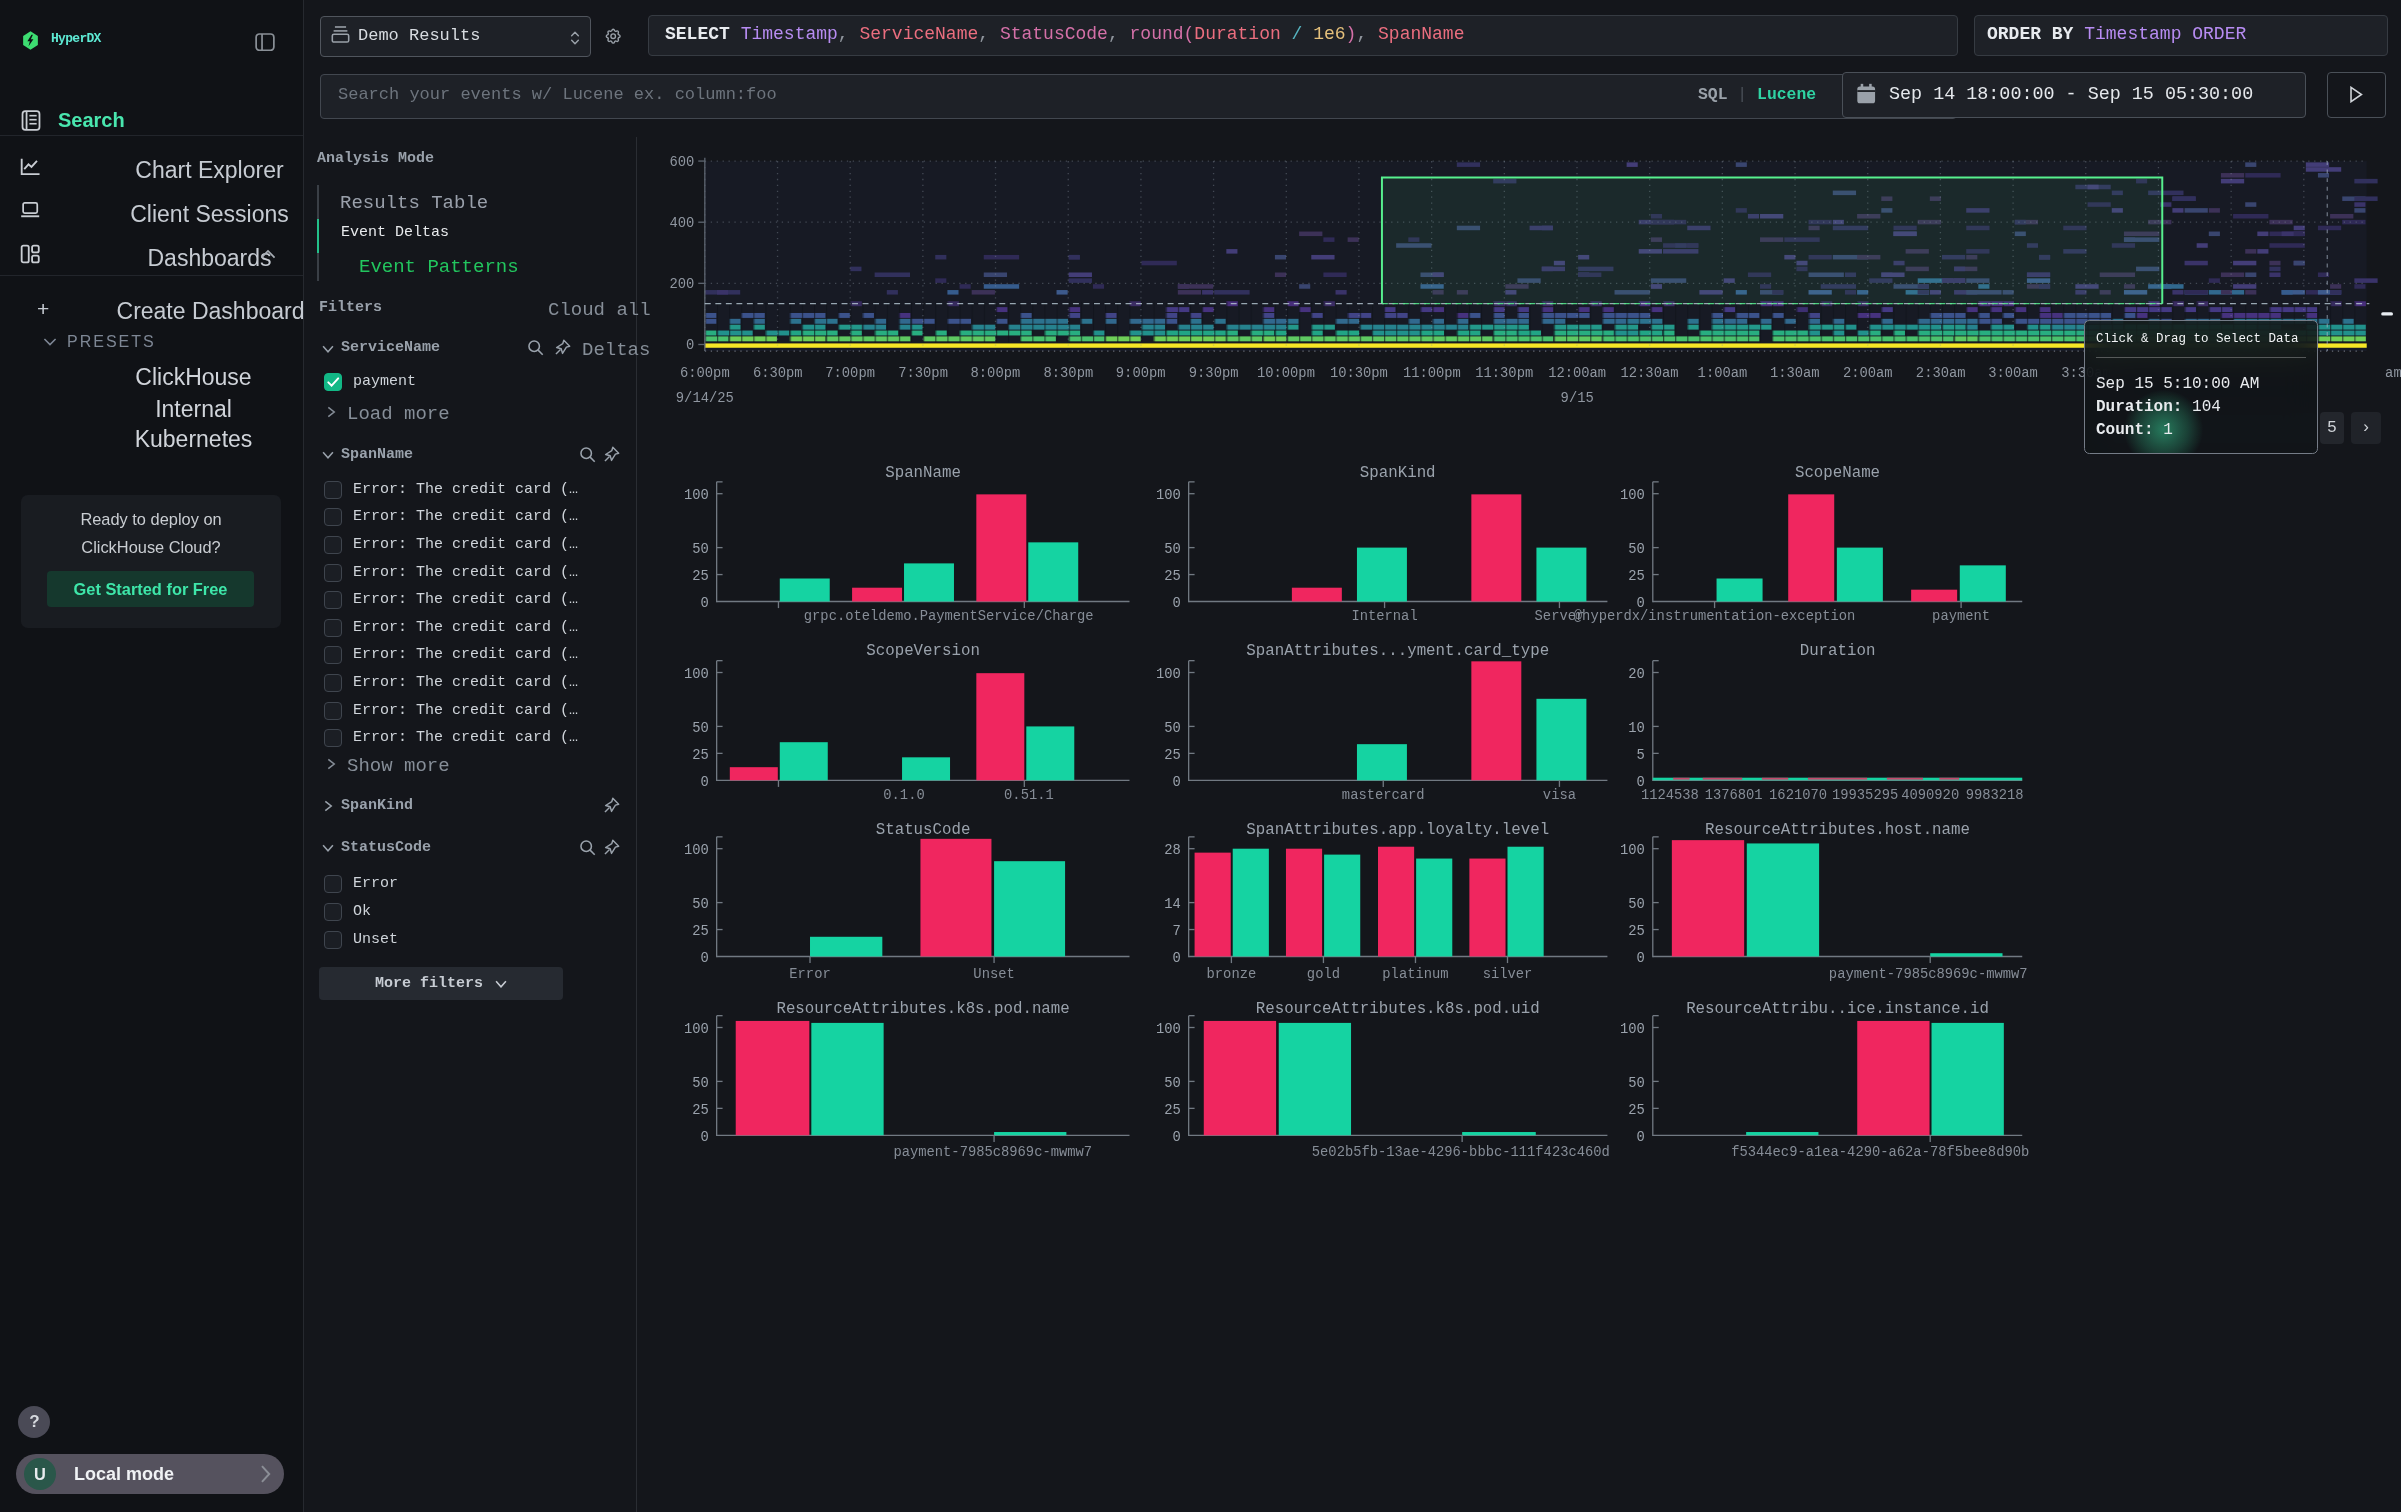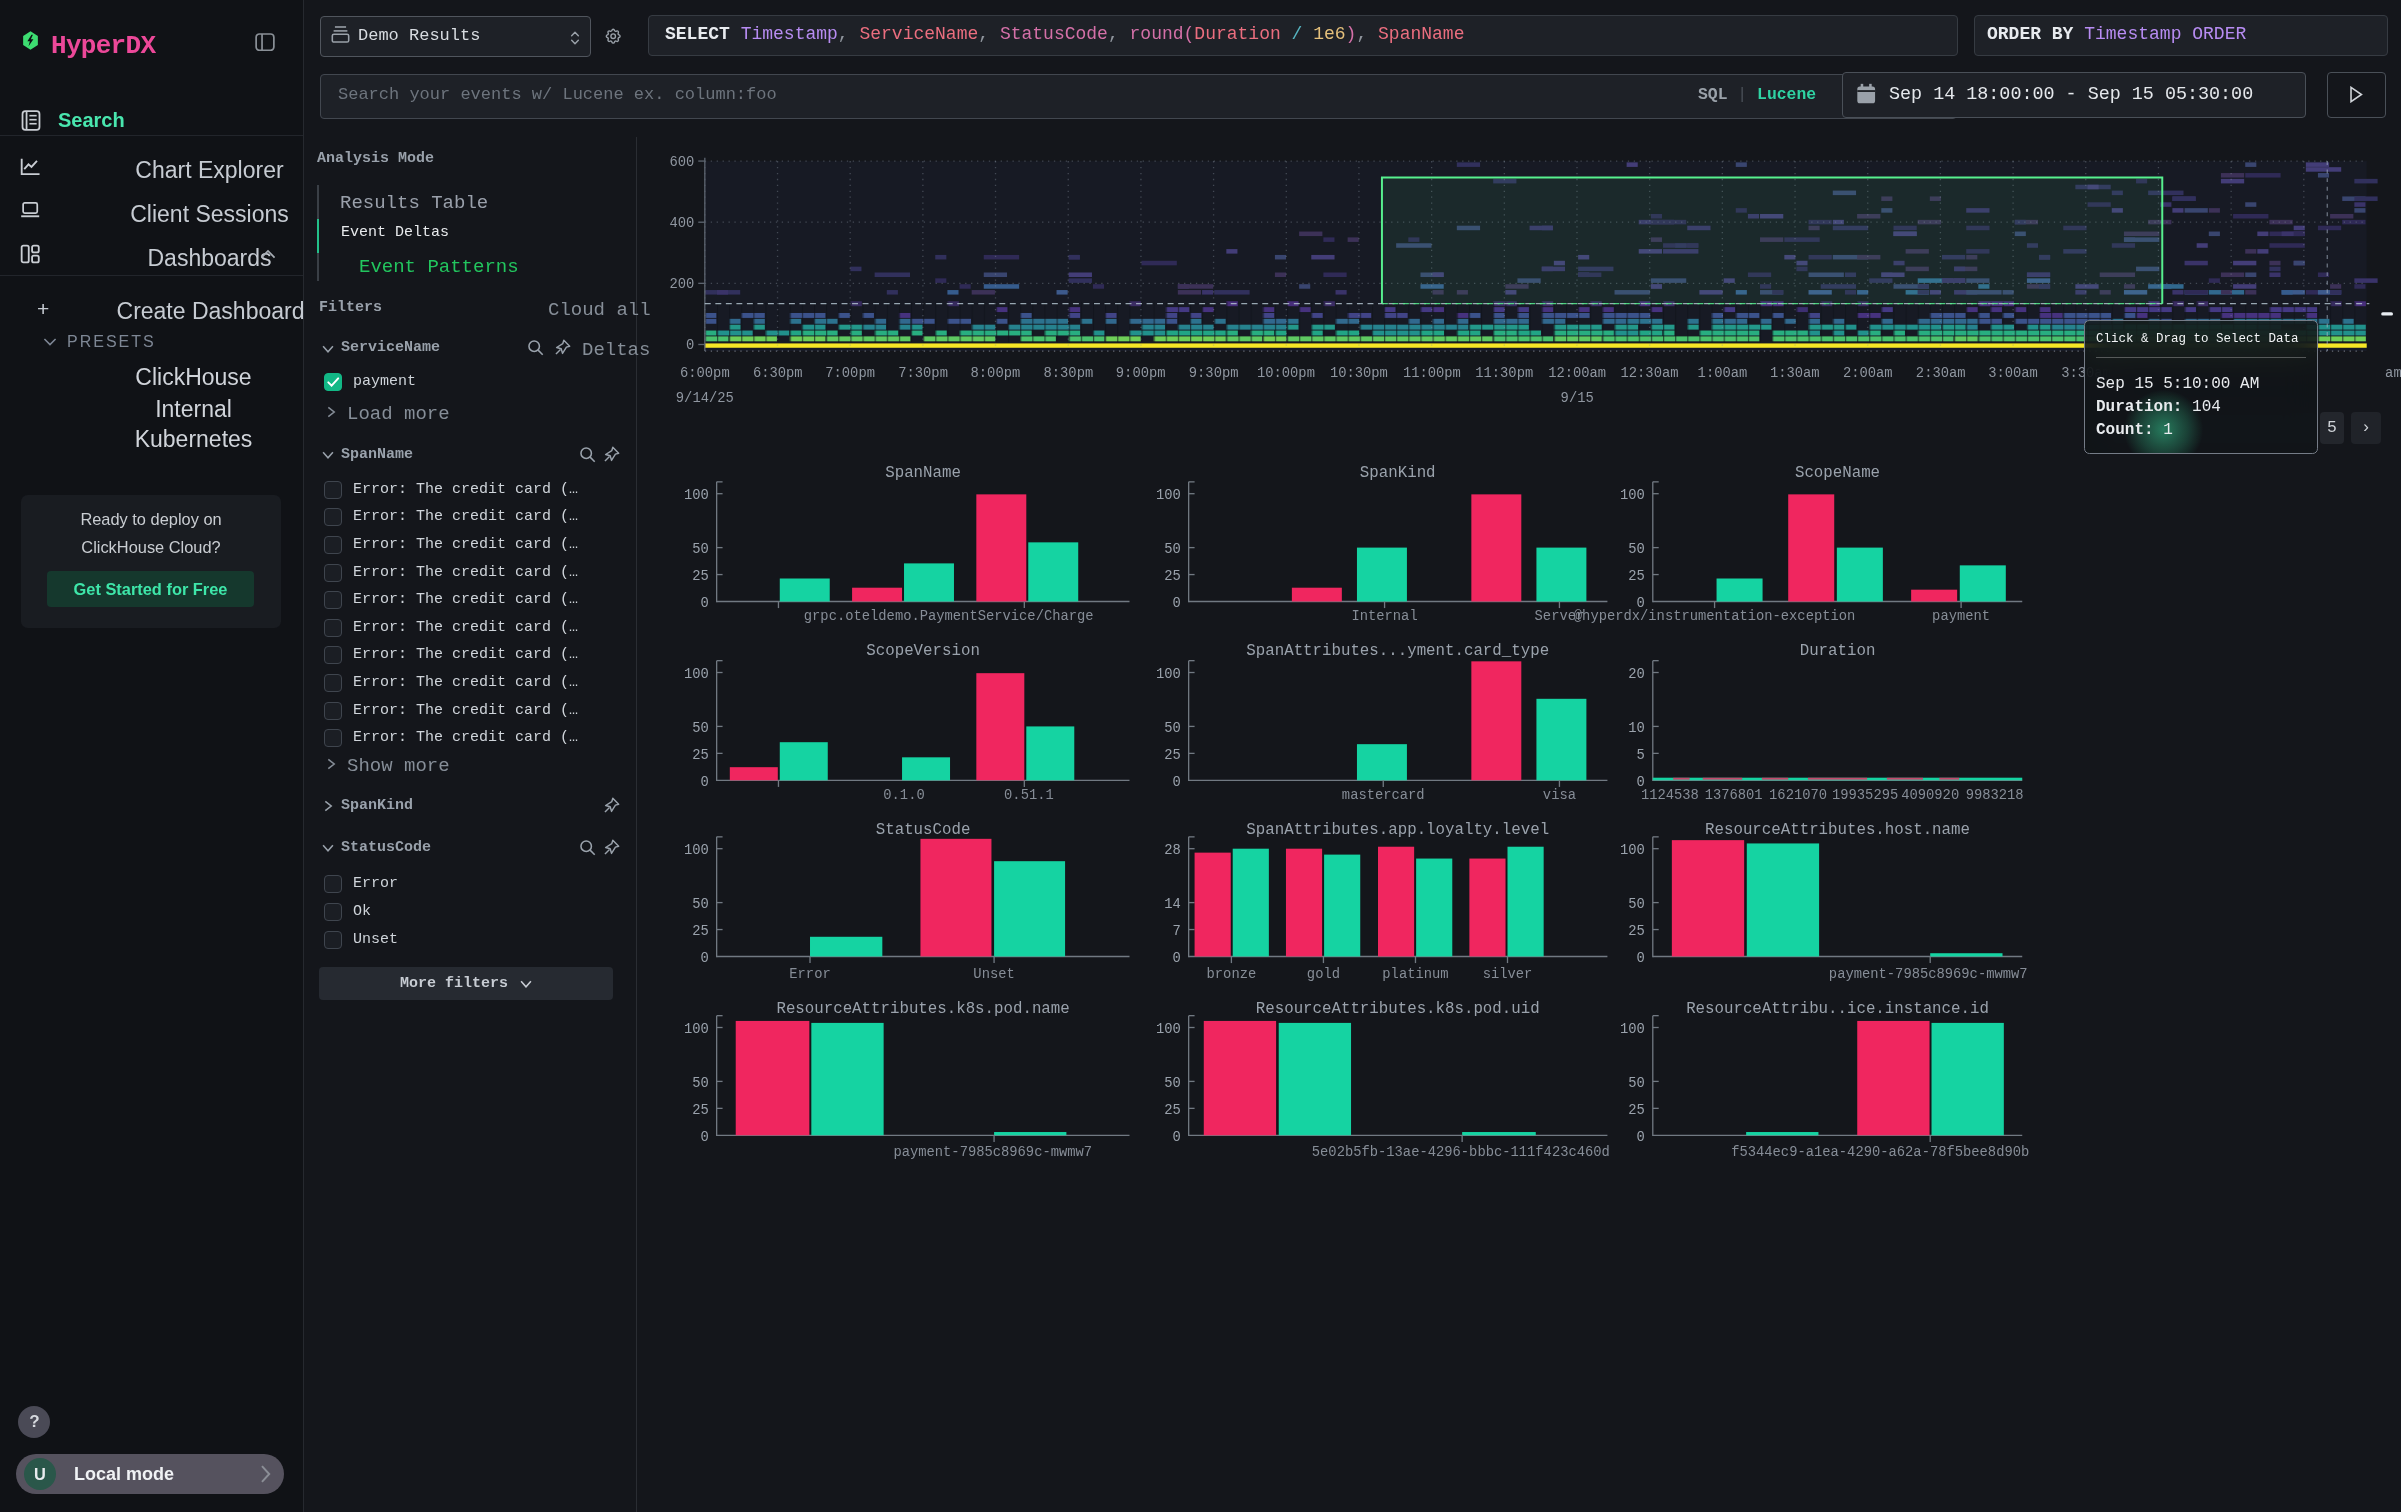--- a/index.html
+++ b/index.html
@@ -28,21 +28,21 @@
 svg.icon { display:block; }
 </style></head>
 <body>
 <div id="page">
 
 <div id="sidebar">
   <svg class="icon abs" style="left:22px;top:31px" width="17" height="19" viewBox="0 0 24 26">
     <path d="M12 0 L22.4 6.5 V19.5 L12 26 L1.6 19.5 V6.5 Z" fill="#3ddc71"></path>
     <path d="M13.4 5 L7.6 14.2 h3.5 l-1.9 6.8 6.9 -9.6 h-3.6 l2.9 -6.4 z" fill="#0c0f13"></path>
   </svg>
-  <div class="abs mono" style="left:51px;top:31px;font-size:26px;font-weight:bold;color:#ec4899;letter-spacing:-0.7px">HyperDX</div>
+  <div class="abs mono" style="left:51px;top:31px;font-size:13px;font-weight:bold;color:#5eead4;letter-spacing:-0.7px">HyperDX</div>
   <svg class="icon abs" style="left:255px;top:33px" width="20" height="18.4" viewBox="0 0 30 28">
     <rect x="1.5" y="1.5" width="27" height="25" rx="5" fill="none" stroke="#8a9097" stroke-width="2.6"></rect>
     <line x1="10.5" y1="1.5" x2="10.5" y2="26.5" stroke="#8a9097" stroke-width="2.6"></line>
   </svg>
 
   <svg class="icon abs" style="left:21px;top:110px" width="20" height="21" viewBox="0 0 24 26">
     <rect x="1.5" y="1.5" width="21" height="23" rx="3.5" fill="none" stroke="#c9cdd3" stroke-width="2.2"></rect>
     <line x1="6.5" y1="1.5" x2="6.5" y2="24.5" stroke="#c9cdd3" stroke-width="2.2"></line>
     <line x1="10" y1="7" x2="19" y2="7" stroke="#c9cdd3" stroke-width="2"></line>
     <line x1="10" y1="12" x2="19" y2="12" stroke="#c9cdd3" stroke-width="2"></line>
@@ -242,21 +242,21 @@
       <line x1="10" y1="16" x2="3" y2="23" stroke="#9aa2ac" stroke-width="2.2"></line>
     </svg>
 
 <div class="cb" style="left:324px;top:875px"></div>
 <div class="abs fitem" style="left:353px;top:875px">Error</div>
 <div class="cb" style="left:324px;top:903px"></div>
 <div class="abs fitem" style="left:353px;top:903px">Ok</div>
 <div class="cb" style="left:324px;top:931px"></div>
 <div class="abs fitem" style="left:353px;top:931px">Unset</div>
 
-<div class="abs" style="left:319px;top:967px;width:294px;height:33px;background:#262a31;border-radius:4px;text-align:center">
+<div class="abs" style="left:319px;top:967px;width:244px;height:33px;background:#262a31;border-radius:4px;text-align:center">
   <span class="mono" style="font-size:15px;font-weight:bold;color:#c7ccd3;line-height:33px">More filters</span>
   <svg class="icon" style="display:inline-block;margin-left:9.2px;vertical-align:middle" width="12" height="8.5" viewBox="0 0 18 13">
         <path d="M1.5 2 L9 10.5 L16.5 2" fill="none" stroke="#c7ccd3" stroke-width="2.4"></path>
       </svg>
 </div>
 
 <div class="abs" style="left:0;top:0">
 <svg id="chartsvg" width="2401" height="1512" viewBox="0 0 3652 2300">
 <style>
 .hax { font: 21px "Liberation Mono", monospace; fill: #8f96a0; }

